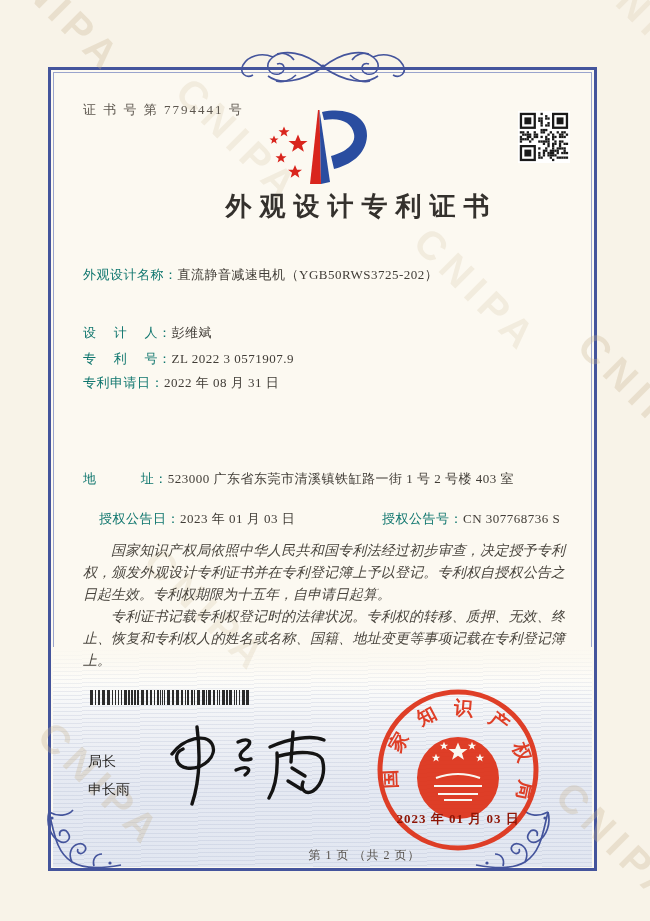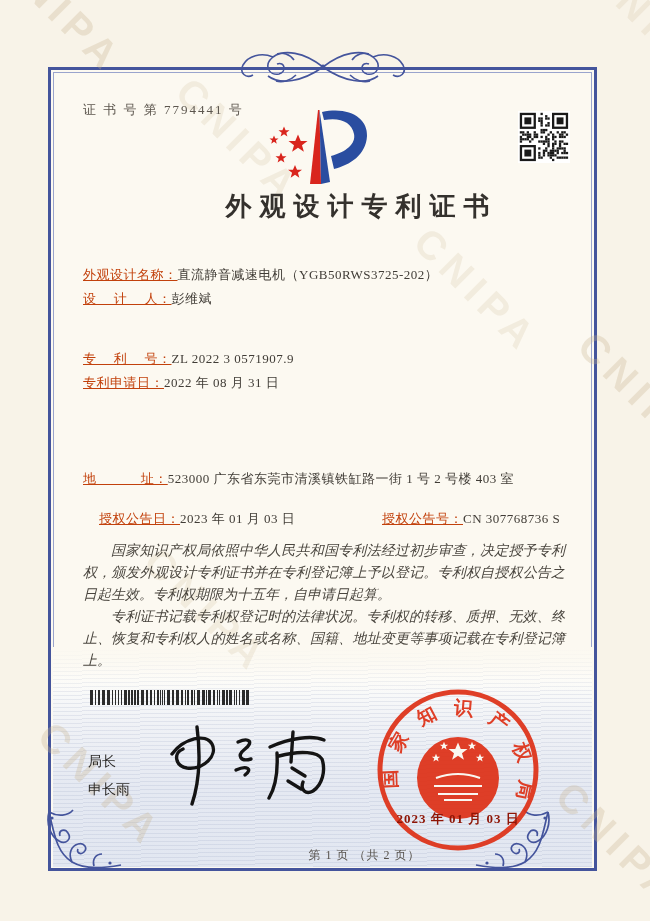--- a/index.html
+++ b/index.html
@@ -40,21 +40,21 @@
   .qr{position:absolute;left:518px;top:111px;z-index:4;background:#fff;}
   .title{
     position:absolute;left:48px;top:189px;width:627px;z-index:4;
     text-align:center;font-size:26px;font-weight:bold;letter-spacing:8px;
     color:#34312d;
   }
   .field-row{
     position:absolute;left:83px;width:500px;z-index:4;
     font-size:13px;color:#403c36;letter-spacing:0.5px;white-space:nowrap;
   }
-  .field-row .lbl{color:#c2410c;text-decoration:underline;}
+  .field-row .lbl{color:#0f766e;}
   .field-row .pair2{position:absolute;left:283px;top:0;}
   .legal{
     position:absolute;left:83px;top:540px;width:482px;z-index:4;
     font-size:14px;line-height:22px;color:#49453e;font-style:italic;
     text-align:justify;
   }
   .legal p{margin:0;text-indent:2em;}
   .barcode{
     position:absolute;left:90px;top:690px;width:163px;height:15px;z-index:5;
     display:flex;align-items:stretch;
@@ -246,21 +246,21 @@
       <rect x="45.49999999999999" y="45.49999999999999" width="2.3" height="2.3" fill="#1a1a1a"></rect>
       <rect x="47.8" y="45.49999999999999" width="2.3" height="2.3" fill="#1a1a1a"></rect>
       <rect x="33.99999999999999" y="47.8" width="2.3" height="2.3" fill="#1a1a1a"></rect>
     </svg>
 
   <div class="title">外观设计专利证书</div>
 
   <div class="field-row" style="top:266px;">
     <span class="lbl">外观设计名称：</span><span>直流静音减速电机（YGB50RWS3725-202）</span>
   </div>
-  <div class="field-row" style="top:290px;">
+  <div class="field-row" style="top:324px;">
     <span class="lbl">设　 计 　人：</span><span>彭维斌</span>
   </div>
   <div class="field-row" style="top:350px;">
     <span class="lbl">专　 利 　号：</span><span>ZL 2022 3 0571907.9</span>
   </div>
   <div class="field-row" style="top:374px;">
     <span class="lbl">专利申请日：</span><span>2022 年 08 月 31 日</span>
   </div>
   <div class="field-row" style="top:470px;">
     <span class="lbl">地　　　 址：</span><span>523000 广东省东莞市清溪镇铁缸路一街 1 号 2 号楼 403 室</span>

